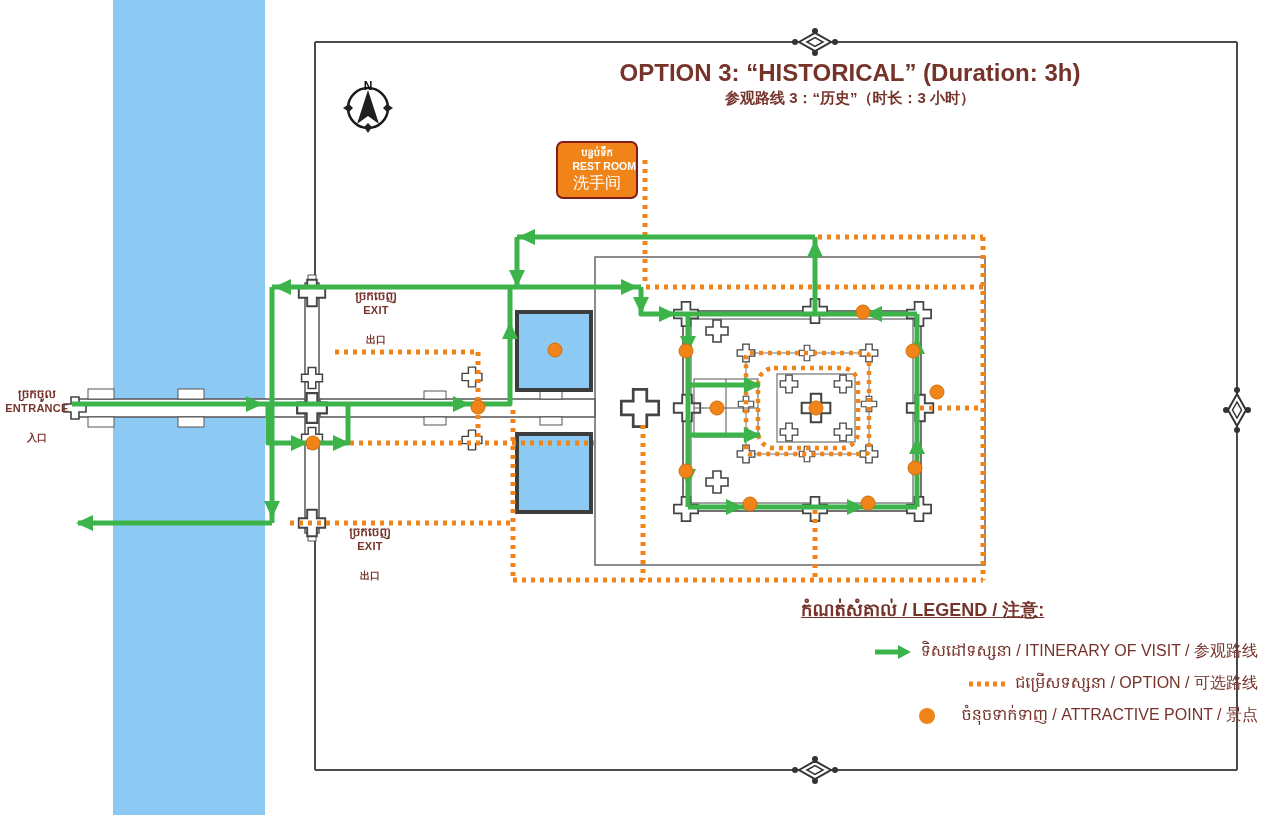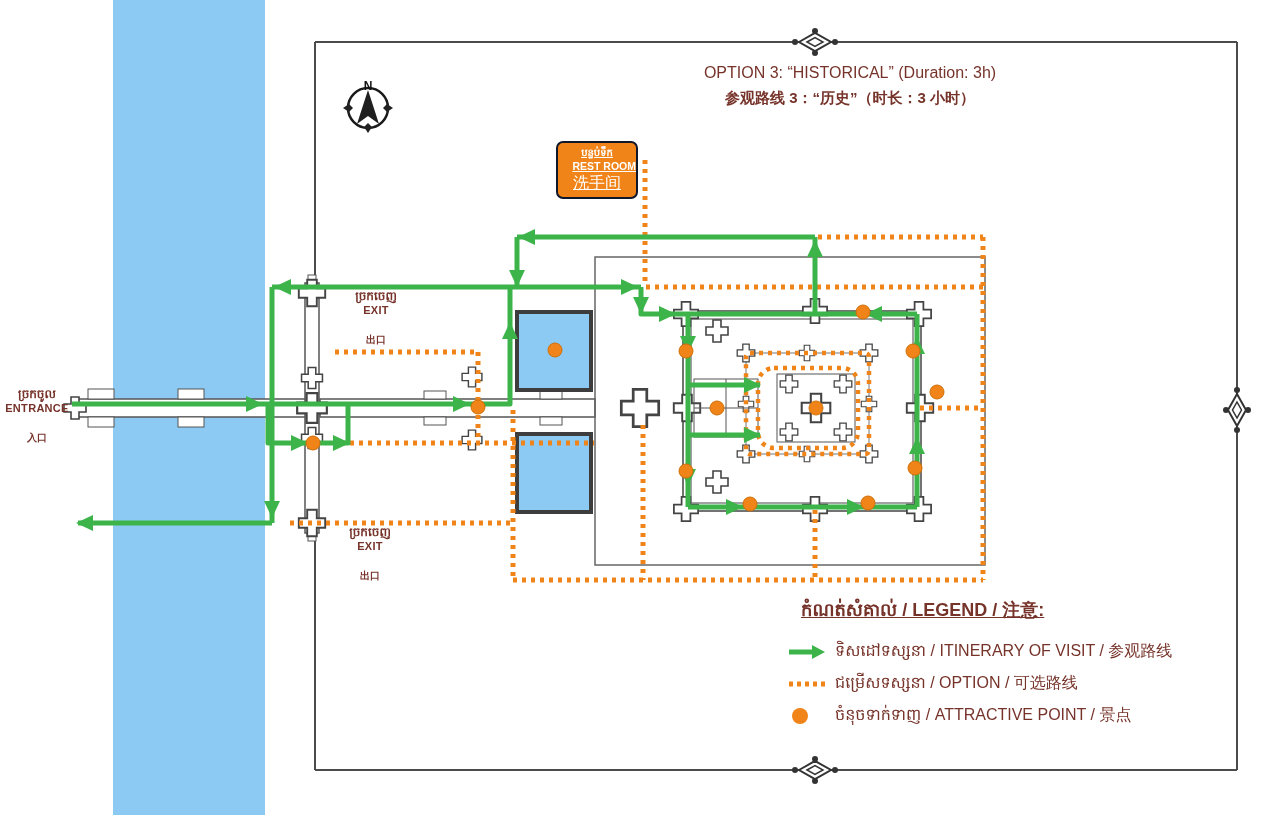--- a/index.html
+++ b/index.html
@@ -9,35 +9,34 @@
     --brown:#76332a; --orange:#f08418; --green:#3cb44a; --water:#8ccaf3;
   }
   #map-svg{position:absolute;left:0;top:0;}
   .overlay{position:absolute;z-index:5;}
   .tri-label{color:var(--brown);text-align:center;font-weight:bold;line-height:1.15;}
   .tri-label .kh{font-size:12px;}
   .tri-label .en{font-size:11px;letter-spacing:.3px;}
   .tri-label .zh{font-size:10px;font-weight:600;margin-top:18px;}
   #title-block{left:420px;top:60px;width:860px;text-align:center;color:var(--brown);}
   #title-kh{font-size:21px;font-weight:bold;line-height:30px;}
-  #title-en{font-size:16px;font-weight:normal;line-height:26px;}
+  #title-en{font-size:24px;font-weight:bold;line-height:26px;}
   #title-zh{font-size:15px;font-weight:600;line-height:24px;}
   #rest-room{
     left:556px;top:141px;width:82px;height:58px;background:var(--orange);
-    border:2px solid #0f172a;border-radius:7px;color:#fff;text-align:center;
+    border:2px solid #7f1d1d;border-radius:7px;color:#fff;text-align:center;
     display:flex;flex-direction:column;justify-content:center;line-height:1.25;
     box-sizing:border-box;
-    text-decoration:underline;
   }
   #rest-room .kh{font-size:10px;font-weight:bold;}
   #rest-room .en{font-size:10.5px;font-weight:bold;text-align:right;}
   #rest-room .zh{font-size:16px;}
   #legend{left:788px;top:598px;width:470px;color:var(--brown);}
   #legend-title{font-size:18px;font-weight:bold;text-decoration:underline;margin-bottom:16px;margin-left:13px;}
-  .legend-row{display:flex;align-items:center;gap:9px;margin-bottom:10px;font-size:16px;height:22px;}
+  .legend-row{display:flex;align-items:center;gap:9px;margin-bottom:10px;font-size:16px;height:22px;justify-content:flex-end;}
   .legend-row .swatch{flex:0 0 38px;display:flex;align-items:center;}
 </style>
 </head>
 <body>
 
 <svg id="map-svg" width="1280" height="815" viewBox="0 0 1280 815">
   <defs>
     <g id="cross">
       <path d="M-4,-11 h8 v7 h7 v8 h-7 v7 h-8 v-7 h-7 v-8 h7 z" fill="#ffffff" stroke="#444444" stroke-width="1.6"></path>
     </g>

